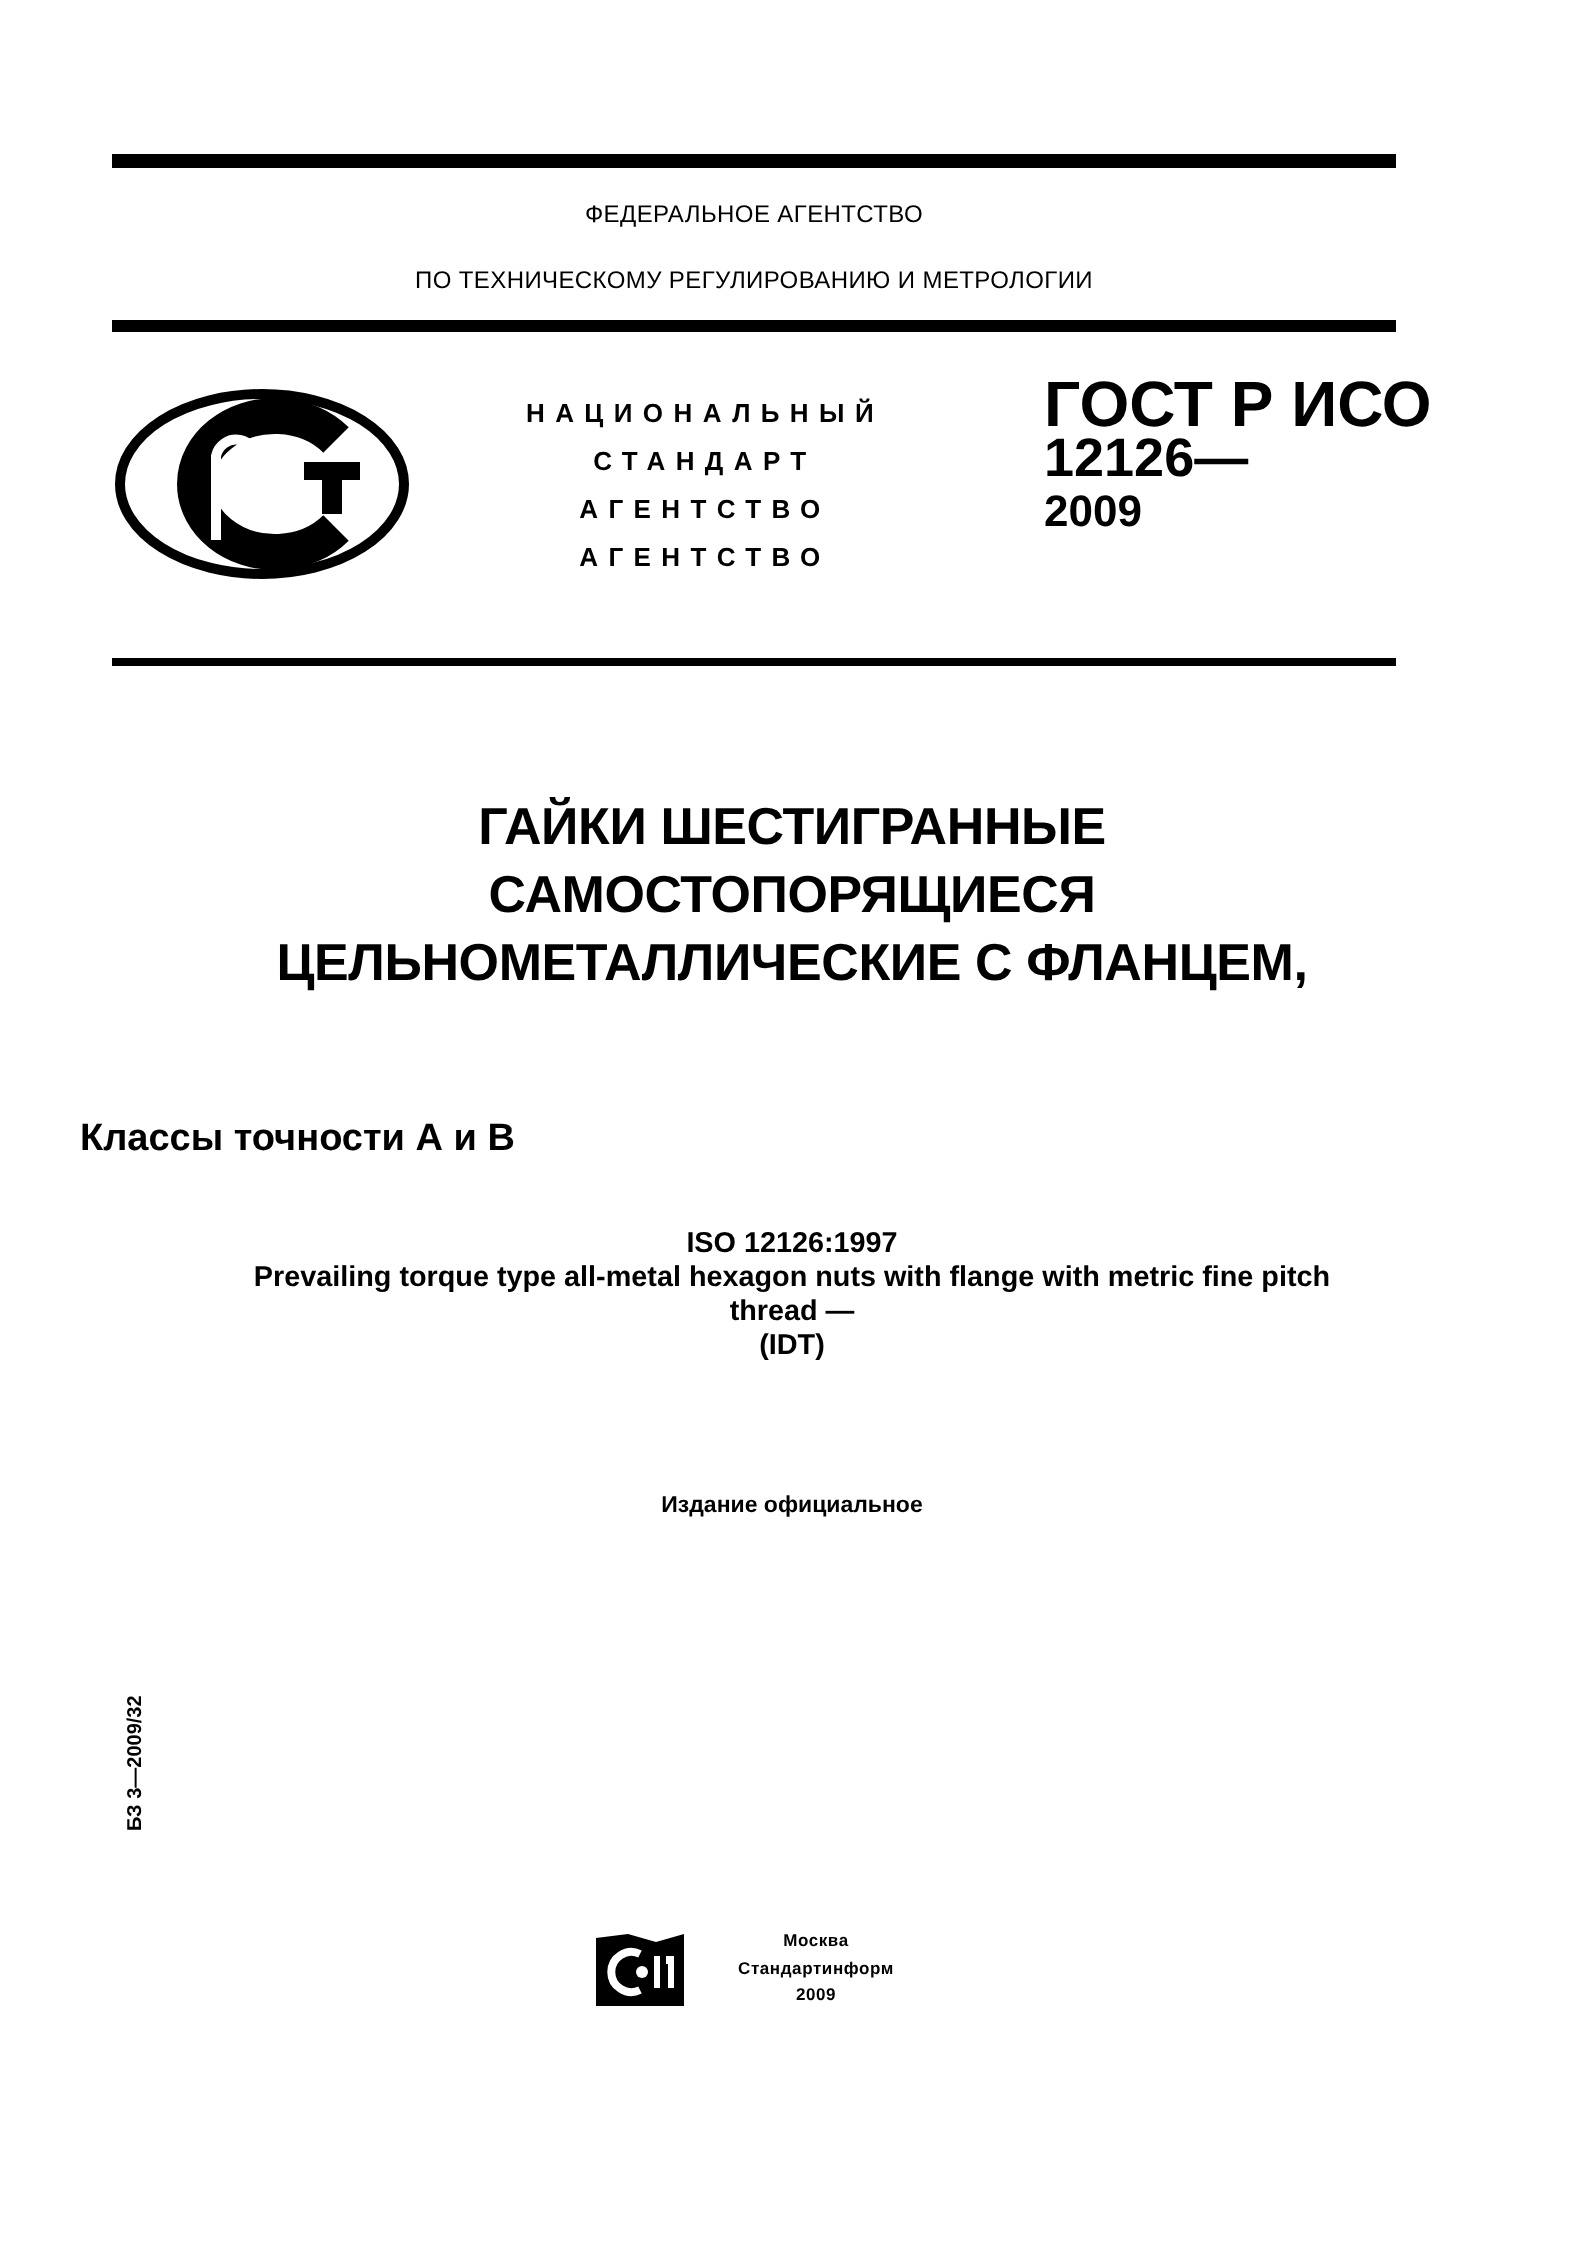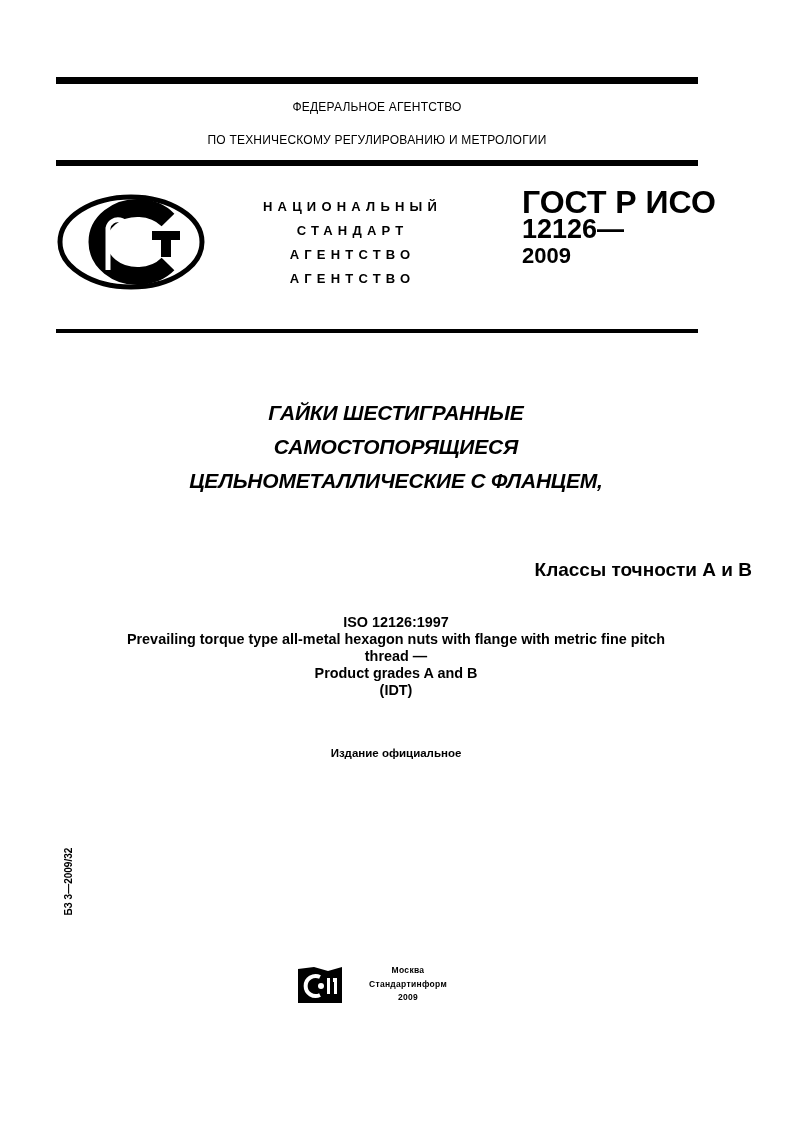--- a/index.html
+++ b/index.html
@@ -6,22 +6,22 @@
   body { width:792px; height:1122px; position:relative; overflow:hidden;
          font-family:"Liberation Sans", sans-serif; color:#000; }
   .abs { position:absolute; }
   .rule { position:absolute; left:56px; width:642px; background:#000; }
   .agency { position:absolute; left:56px; width:642px; text-align:center;
             font-weight:normal; font-size:12px; letter-spacing:0.2px; }
   .natstd { position:absolute; left:240px; width:225px; text-align:center;
             font-weight:bold; font-size:13px; letter-spacing:5.2px; line-height:24px; }
   .gost { position:absolute; left:522px; font-weight:bold; }
   .title { position:absolute; left:40px; width:712px; text-align:center;
-           font-weight:bold; font-size:21px; line-height:34px; letter-spacing:-0.2px;font-style:italic; }
-  .subtitle { position:absolute; left:40px; width:712px; text-align:right;
+           font-weight:bold; font-size:26px; line-height:34px; letter-spacing:-0.2px; }
+  .subtitle { position:absolute; left:40px; width:712px; text-align:left;
               font-weight:bold; font-size:19px; }
   .iso { position:absolute; left:40px; width:712px; text-align:center;
          font-weight:bold; font-size:14.4px; line-height:17px; }
   .edition { position:absolute; left:40px; width:712px; text-align:center;
              font-weight:bold; font-size:11.5px; }
   .side { position:absolute; left:38px; top:880px; width:60px; text-align:center;
           transform:rotate(-90deg); transform-origin:center; font-weight:bold; font-size:10px; white-space:nowrap; }
   .pub { position:absolute; left:350px; width:116px; text-align:center; font-weight:bold;
          font-size:8.5px; line-height:13.5px; letter-spacing:0.3px; }
 </style>
@@ -68,21 +68,20 @@
   <div>САМОСТОПОРЯЩИЕСЯ</div>
   <div>ЦЕЛЬНОМЕТАЛЛИЧЕСКИЕ С ФЛАНЦЕМ,</div>
 </div>
 
 <div class="subtitle" style="top:559px;">Классы точности А и В</div>
 
 <div class="iso" style="top:614px;">
   <div>ISO 12126:1997</div>
   <div>Prevailing torque type all-metal hexagon nuts with flange with metric fine pitch</div>
   <div>thread —</div>
-  <div>Product grades A and B</div>
   <div>(IDT)</div>
 </div>
 
 <div class="edition" style="top:747px;">Издание официальное</div>
 
 <div class="side">БЗ 3—2009/32</div>
 
 <div class="abs" style="left:296px;top:965px;width:48px;height:40px;">
   <svg width="48" height="40" viewBox="0 0 48 40">
     <path d="M2 4 L18 2 L32 6 L46 2 L46 38 L2 38 Z" fill="#000"></path>

